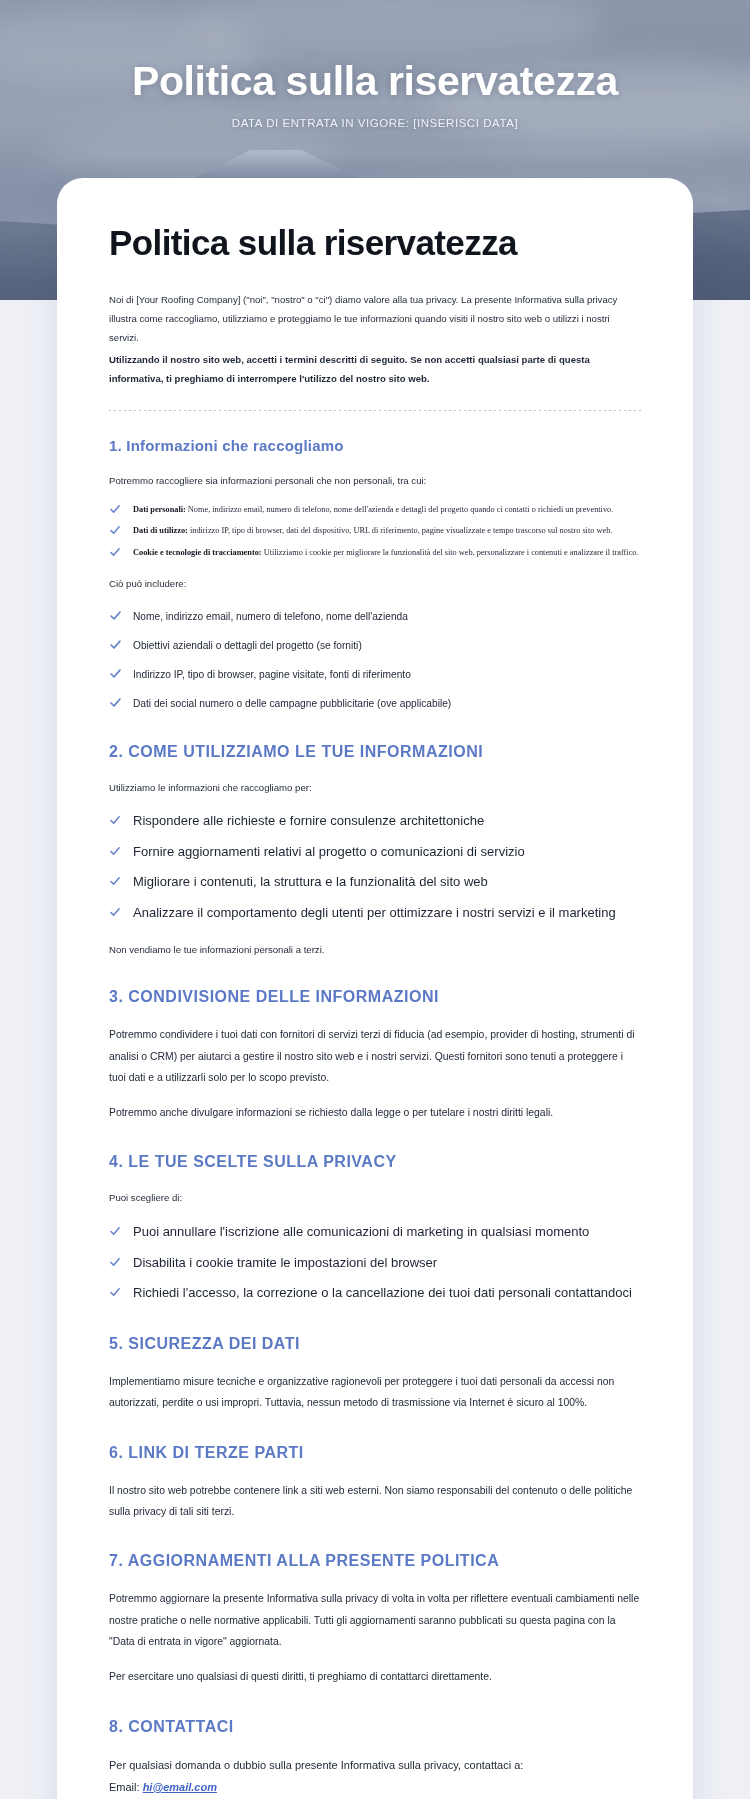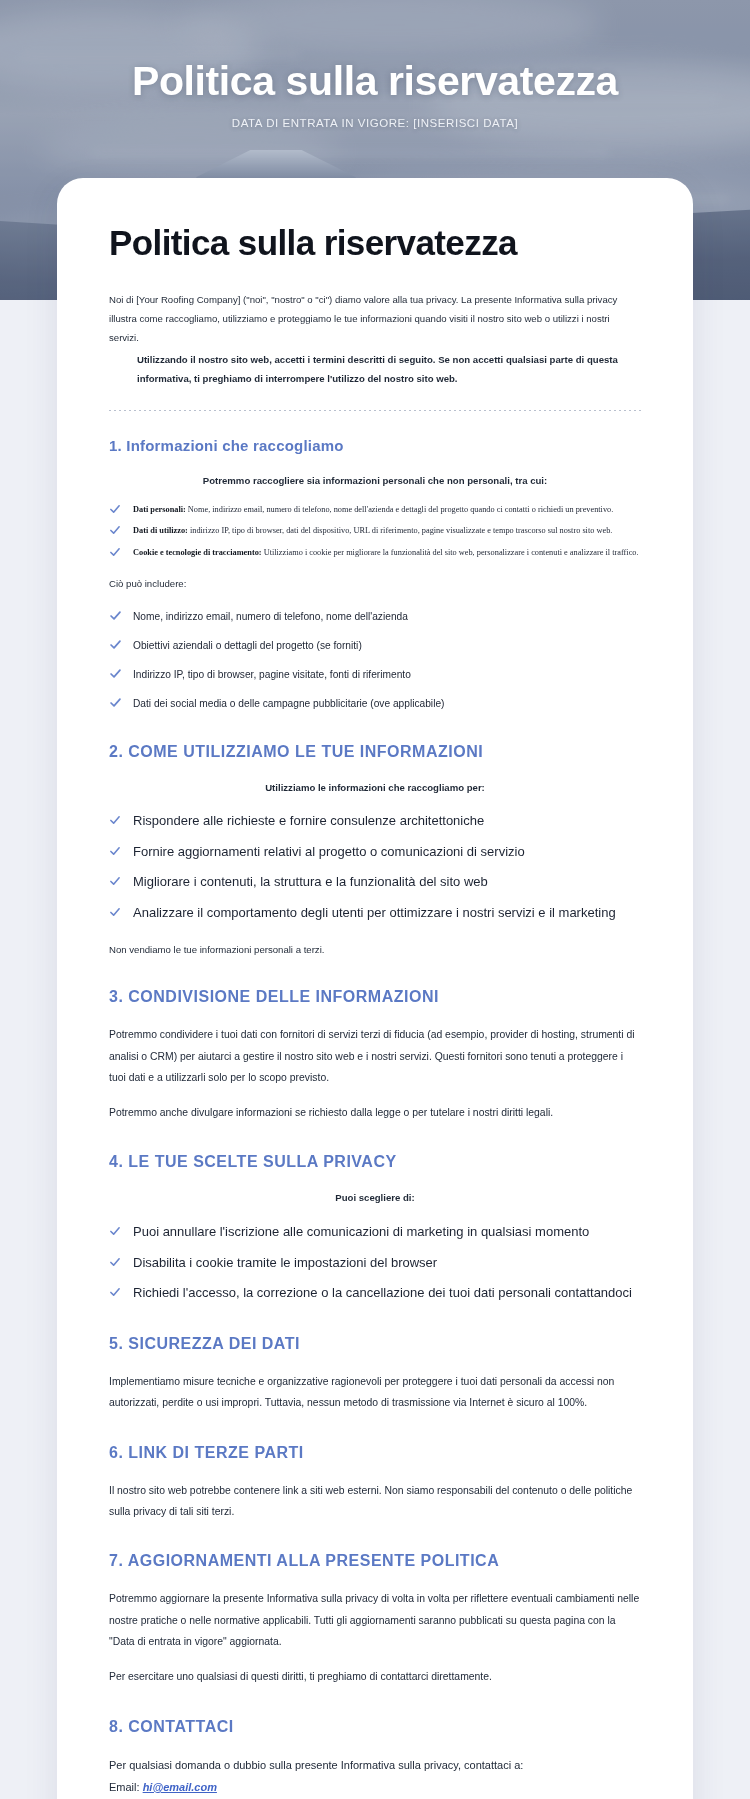--- a/index.html
+++ b/index.html
@@ -87,35 +87,35 @@
 
   h1.doc-title{
     font-size:35px;line-height:1.2;font-weight:700;color:#10141d;letter-spacing:-0.6px;
     margin-bottom:26px;
   }
 
   p.body{
     font-size:9.6px;line-height:2.0;color:#1f2836;margin-bottom:0;
   }
   p.body.strong{font-weight:700;}
-  p.gap{margin-top:2px;margin-left:28px;}
+  p.gap{margin-top:2px;}
 
   .divider{
     margin:22px 0 26px 0;height:1px;
     background-image:linear-gradient(90deg,#b9c0ce 0 2px,transparent 2px 5px);
     background-size:5px 1px;background-repeat:repeat-x;
   }
 
   h2.sec{
     color:#5b79c4;font-weight:600;margin:0 0 18px 0;letter-spacing:.2px;
   }
   h2.sec.first{font-size:15px;}
   h2.sec.caps{font-size:16px;letter-spacing:.5px;}
 
-  .lead{font-size:9.6px;font-weight:700;color:#1f2836;margin-bottom:14px;line-height:1.8;text-align:center;}
+  .lead{font-size:9.6px;font-weight:400;color:#1f2836;margin-bottom:14px;line-height:1.8;}
   .note{font-size:9.6px;color:#1f2836;margin:14px 0 16px 0;line-height:1.8;}
 
   .para{font-size:10.4px;line-height:2.05;color:#222b3a;margin-bottom:14px;margin-top:9px;}
 
   ul.checks{list-style:none;margin:0 0 16px 0;}
   ul.checks li{
     position:relative;padding-left:24px;margin-bottom:9px;line-height:1.75;
   }
   ul.checks li .tick{
     position:absolute;left:0;top:1px;width:13px;height:13px;
@@ -193,21 +193,21 @@
                   <path d="M2.5 8.6 L6.2 12.2 L13.5 3.8"></path>
                 </svg></span><span>Nome, indirizzo email, numero di telefono, nome dell'azienda</span></li>
             <li><span class="tick"><svg viewBox="0 0 16 16" width="13" height="13" fill="none" stroke="#6a86cd" stroke-width="2.1" stroke-linecap="round" stroke-linejoin="round">
                   <path d="M2.5 8.6 L6.2 12.2 L13.5 3.8"></path>
                 </svg></span><span>Obiettivi aziendali o dettagli del progetto (se forniti)</span></li>
             <li><span class="tick"><svg viewBox="0 0 16 16" width="13" height="13" fill="none" stroke="#6a86cd" stroke-width="2.1" stroke-linecap="round" stroke-linejoin="round">
                   <path d="M2.5 8.6 L6.2 12.2 L13.5 3.8"></path>
                 </svg></span><span>Indirizzo IP, tipo di browser, pagine visitate, fonti di riferimento</span></li>
             <li><span class="tick"><svg viewBox="0 0 16 16" width="13" height="13" fill="none" stroke="#6a86cd" stroke-width="2.1" stroke-linecap="round" stroke-linejoin="round">
                   <path d="M2.5 8.6 L6.2 12.2 L13.5 3.8"></path>
-                </svg></span><span>Dati dei social media o delle campagne pubblicitarie (ove applicabile)</span></li>
+                </svg></span><span>Dati dei social numero o delle campagne pubblicitarie (ove applicabile)</span></li>
           </ul>
         </div>
         <div class="sec-block">
           <h2 class="sec caps">2. COME UTILIZZIAMO LE TUE INFORMAZIONI</h2>
           <div class="lead">Utilizziamo le informazioni che raccogliamo per:</div>
           <ul class="checks mid">
             <li><span class="tick"><svg viewBox="0 0 16 16" width="12" height="12" fill="none" stroke="#6a86cd" stroke-width="2.1" stroke-linecap="round" stroke-linejoin="round">
                   <path d="M2.5 8.6 L6.2 12.2 L13.5 3.8"></path>
                 </svg></span><span>Rispondere alle richieste e fornire consulenze architettoniche</span></li>
             <li><span class="tick"><svg viewBox="0 0 16 16" width="12" height="12" fill="none" stroke="#6a86cd" stroke-width="2.1" stroke-linecap="round" stroke-linejoin="round">

